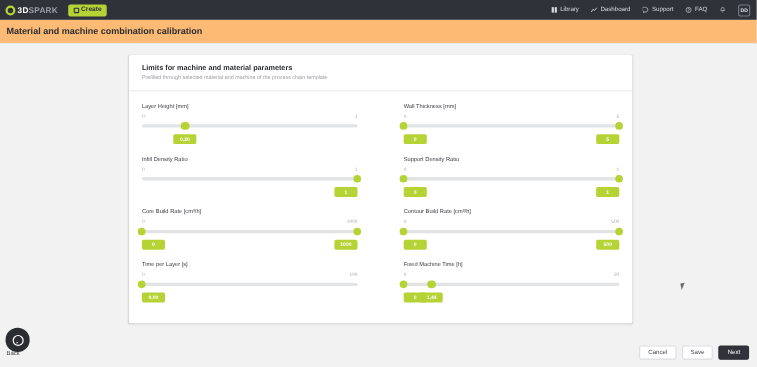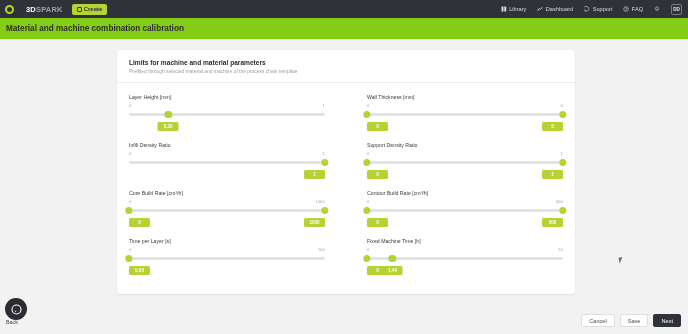--- a/index.html
+++ b/index.html
@@ -17,21 +17,21 @@
     height: 18px;
     background: #2f3239;
     display: flex;
     align-items: center;
     padding: 0 6px 0 5px;
     position: relative;
   }
   .brand {
     display: flex;
     align-items: center;
-    gap: 12px;
+    gap: 2px;
   }
   .brand-mark {
     width: 9px; height: 9px;
     border-radius: 50%;
     background: #b5d334;
     position: relative;
     flex: none;
   }
   .brand-mark::after {
     content: "";
@@ -98,21 +98,21 @@
     justify-content: center;
     color: #e3e5e8;
     font-size: 4.6px;
     font-weight: bold;
     cursor: pointer;
   }
 
   
   .titlebar {
     height: 22px;
-    background: #84cc16;
+    background: #fdba74;
     display: flex;
     align-items: center;
     padding-left: 6px;
     border-bottom: 1px solid #e6e6e8;
   }
   .page-title {
     font-size: 8.2px;
     font-weight: bold;
     color: #2b2d31;
   }

